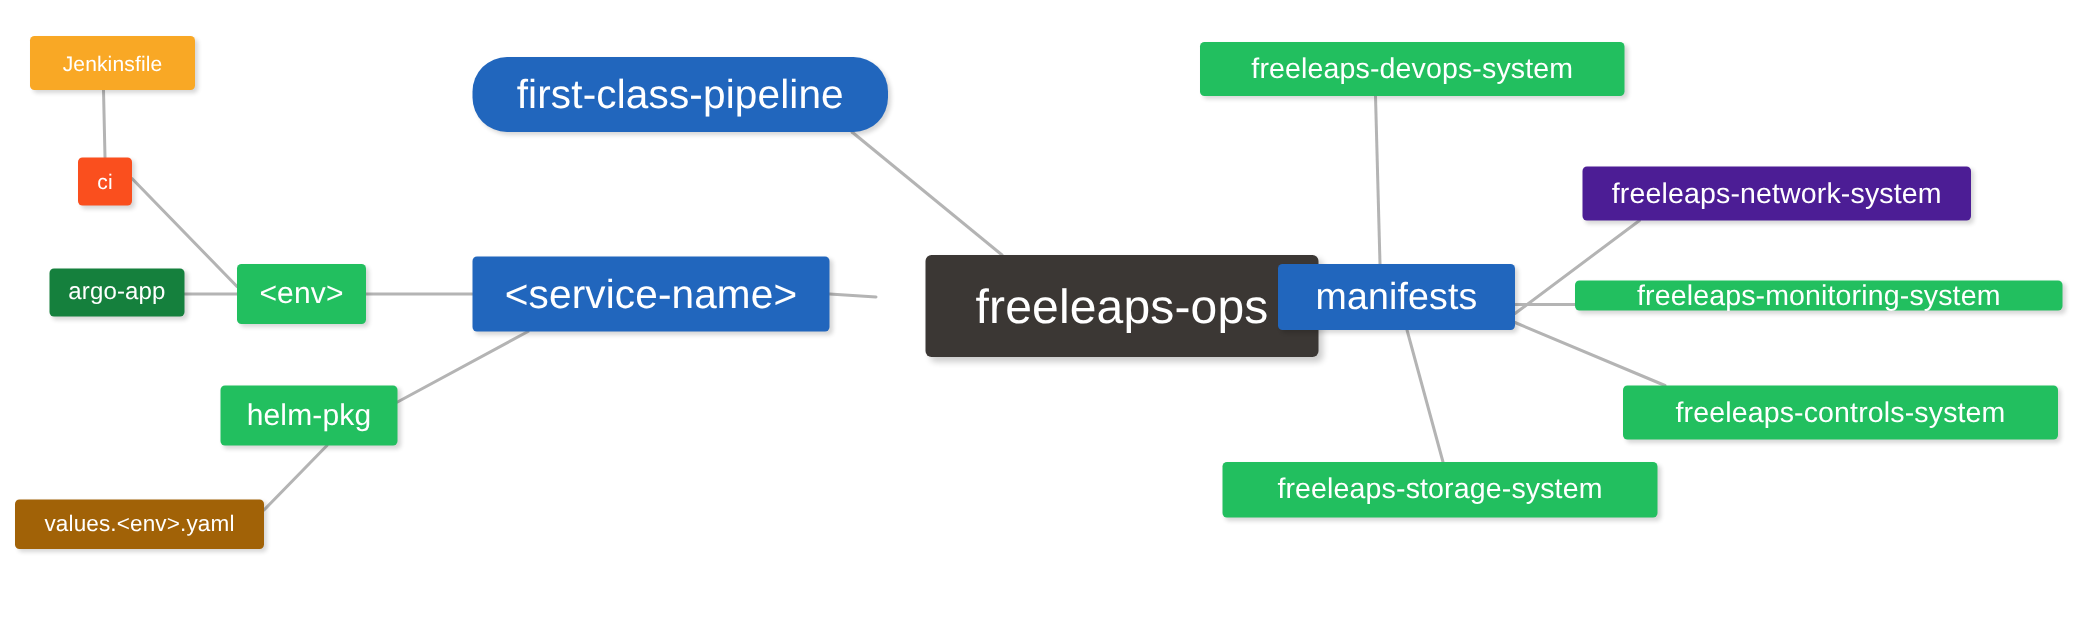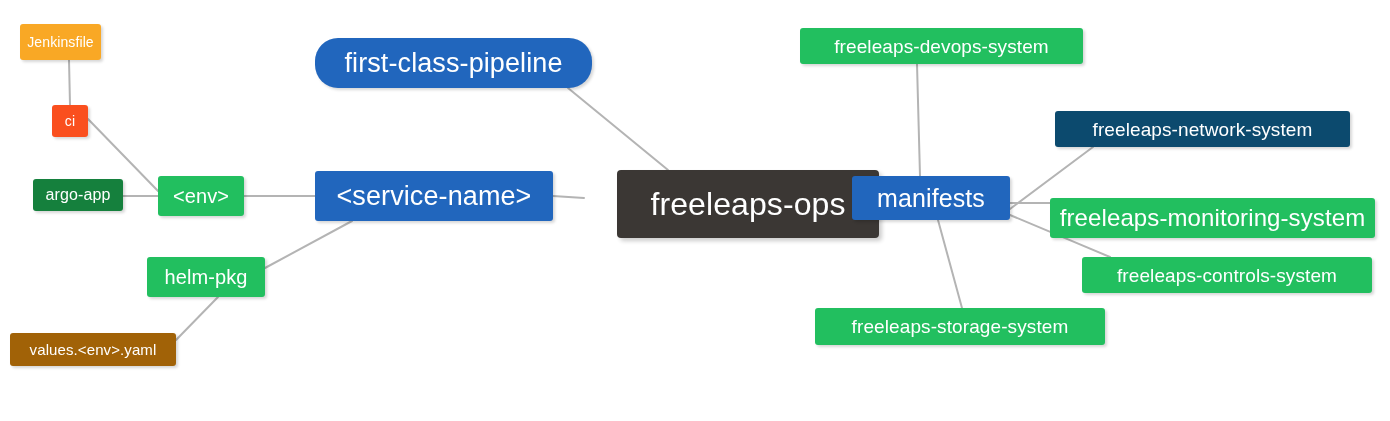--- a/index.html
+++ b/index.html
@@ -62,21 +62,21 @@
       <line x1="568" y1="88" x2="668" y2="170" stroke="#b4b4b4" stroke-width="2" stroke-linecap="round"></line>
       <line x1="553" y1="196" x2="584" y2="198" stroke="#b4b4b4" stroke-width="2" stroke-linecap="round"></line>
       <line x1="846" y1="200" x2="852" y2="200" stroke="#b4b4b4" stroke-width="2" stroke-linecap="round"></line>
       <line x1="920" y1="176" x2="917" y2="64" stroke="#b4b4b4" stroke-width="2" stroke-linecap="round"></line>
       <line x1="1010" y1="209" x2="1093" y2="147" stroke="#b4b4b4" stroke-width="2" stroke-linecap="round"></line>
       <line x1="1010" y1="203" x2="1050" y2="203" stroke="#b4b4b4" stroke-width="2" stroke-linecap="round"></line>
       <line x1="1010" y1="215" x2="1110" y2="257" stroke="#b4b4b4" stroke-width="2" stroke-linecap="round"></line>
       <line x1="938" y1="220" x2="962" y2="308" stroke="#b4b4b4" stroke-width="2" stroke-linecap="round"></line>
     </svg>
   <div id="node-layer">
-      <div class="node" style="left: 20px; top: 24px; width: 81px; height: 36px; background: rgb(249, 168, 37); font-size: 14px;">
+      <div class="node" style="left: 20px; top: 24px; width: 110px; height: 36px; background: rgb(249, 168, 37); font-size: 14px;">
         <span class="node-label">Jenkinsfile</span>
       </div>
       <div class="node" style="left: 52px; top: 105px; width: 36px; height: 32px; background: rgb(250, 79, 30); font-size: 14px;">
         <span class="node-label">ci</span>
       </div>
       <div class="node" style="left: 33px; top: 179px; width: 90px; height: 32px; background: #15803d; font-size: 16px;">
         <span class="node-label">argo-app</span>
       </div>
       <div class="node" style="left: 158px; top: 176px; width: 86px; height: 40px; background: rgb(34, 191, 95); font-size: 20px;">
         <span class="node-label">&lt;env&gt;</span>
@@ -95,24 +95,24 @@
       </div>
       <div class="node root" style="left: 584px; top: 170px; width: 262px; height: 68px; background: rgb(59, 55, 52); font-size: 32px; margin-left: 33px;">
         <span class="node-label">freeleaps-ops</span>
       </div>
       <div class="node" style="left: 852px; top: 176px; width: 158px; height: 44px; background: rgb(33, 102, 189); font-size: 25px;">
         <span class="node-label">manifests</span>
       </div>
       <div class="node" style="left: 800px; top: 28px; width: 283px; height: 36px; background: rgb(34, 191, 95); font-size: 19px;">
         <span class="node-label">freeleaps-devops-system</span>
       </div>
-      <div class="node" style="left: 1055px; top: 111px; width: 295px; height: 36px; background: #0c4a6e; font-size: 19px;">
+      <div class="node" style="left: 1055px; top: 111px; width: 259px; height: 36px; background: #4c1d95; font-size: 19px;">
         <span class="node-label">freeleaps-network-system</span>
       </div>
-      <div class="node" style="left: 1050px; top: 198px; width: 325px; height: 40px; background: rgb(34, 191, 95); font-size: 24px;">
+      <div class="node" style="left: 1050px; top: 187px; width: 325px; height: 20px; background: rgb(34, 191, 95); font-size: 19px;">
         <span class="node-label">freeleaps-monitoring-system</span>
       </div>
       <div class="node" style="left: 1082px; top: 257px; width: 290px; height: 36px; background: rgb(34, 191, 95); font-size: 19px;">
         <span class="node-label">freeleaps-controls-system</span>
       </div>
       <div class="node" style="left: 815px; top: 308px; width: 290px; height: 37px; background: rgb(34, 191, 95); font-size: 19px;">
         <span class="node-label">freeleaps-storage-system</span>
       </div>
     </div>
 </div>

